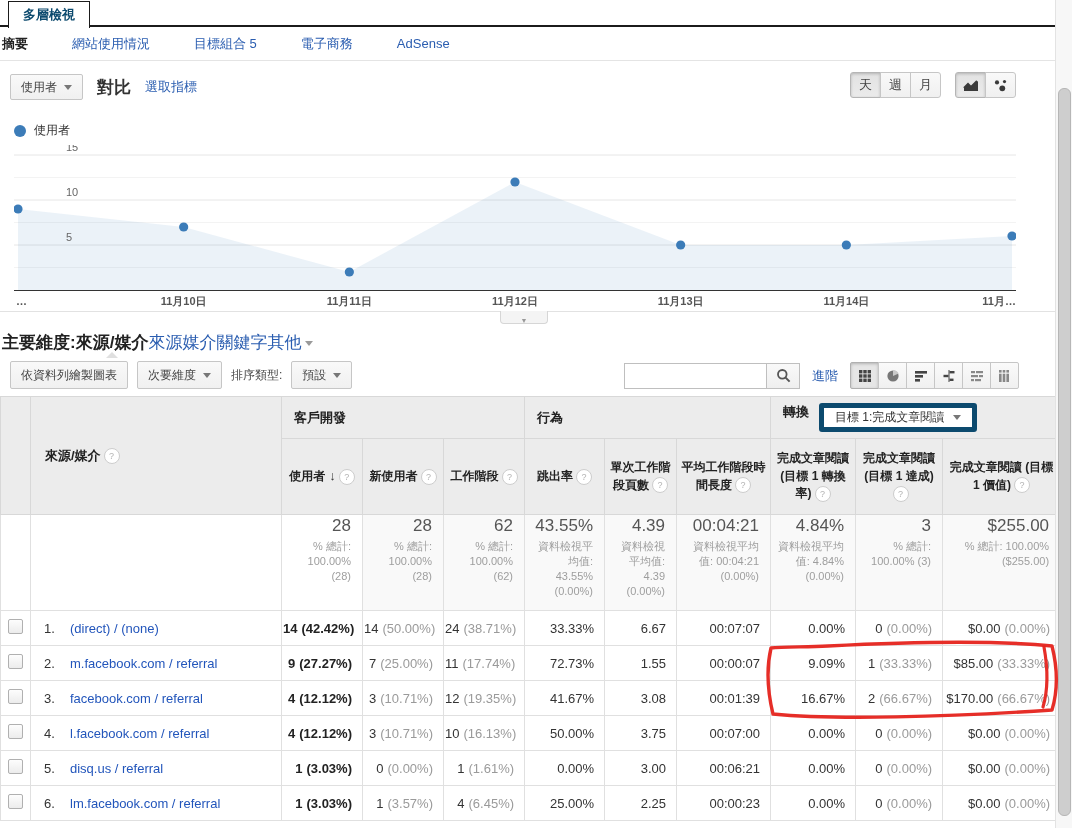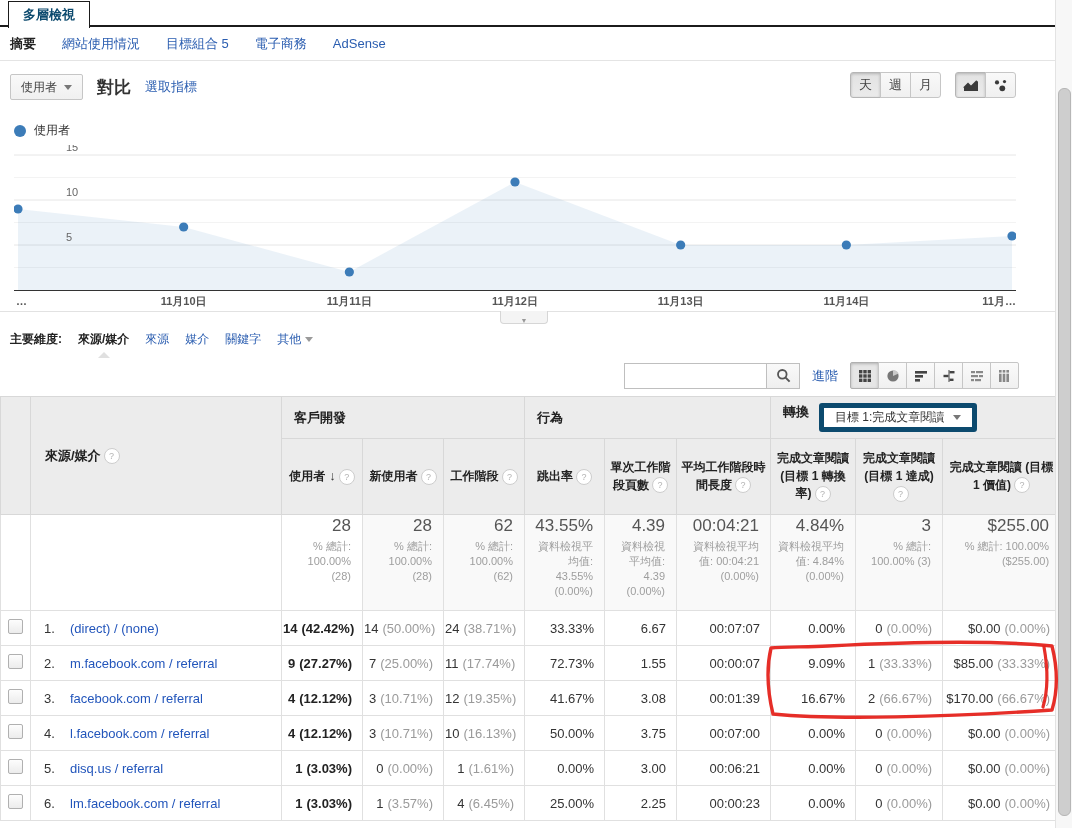--- a/index.html
+++ b/index.html
@@ -6,21 +6,21 @@
   body{font-family:"Liberation Sans","DejaVu Sans",sans-serif;color:#333;}
   .page{position:relative;width:1072px;height:828px;background:#fff;overflow:hidden;}
 
   
   .tabline{position:absolute;left:0;top:25px;width:1056px;height:2px;background:#1b1b1b;}
   .report-tab{position:absolute;left:8px;top:1px;height:26px;line-height:25px;padding:0 14px;
     background:#fff;border:1px solid #1b1b1b;border-bottom:none;font-size:13px;font-weight:bold;color:#0c4a6e;z-index:2;}
 
   
   .subnav{position:absolute;left:0;top:27px;width:1056px;height:33px;display:flex;align-items:center;
-    gap:26px;padding-left:10px;border-bottom:1px solid #e4e4e4;font-size:13px;}
+    gap:44px;padding-left:2px;border-bottom:1px solid #e4e4e4;font-size:13px;}
   .subnav .item{color:#2a5db0;cursor:pointer;}
   .subnav .item.active{color:#222;font-weight:bold;cursor:default;}
 
   
   .controls{position:absolute;left:0;top:61px;width:1056px;height:48px;}
   .ctrl-left{position:absolute;left:10px;top:13px;display:flex;align-items:center;gap:14px;}
   .btn{display:inline-flex;align-items:center;gap:7px;height:26px;padding:0 10px;border:1px solid #c6c6c6;
     border-radius:2px;background:linear-gradient(#f9f9f9,#f0f0f0);color:#444;font-size:12px;cursor:pointer;box-sizing:border-box;}
   .caret-down{width:0;height:0;border-left:4px solid transparent;border-right:4px solid transparent;border-top:5px solid #777;}
   .vs-label{font-size:17px;font-weight:bold;color:#333;}
@@ -37,21 +37,21 @@
   .legend-dot{width:12px;height:12px;border-radius:50%;background:#3c7cb8;}
 
   
   .chart-wrap{position:absolute;left:14px;top:145px;width:1002px;height:165px;}
   .chart-divider{position:absolute;left:0;top:311px;width:1056px;border-top:1px solid #e2e2e2;}
   .annot-handle{position:absolute;left:500px;top:311px;width:46px;height:12px;background:#f4f4f4;
     border:1px solid #d6d6d6;border-top:none;border-radius:0 0 4px 4px;text-align:center;cursor:pointer;}
   .annot-handle::before{content:"▼";font-size:7px;color:#999;position:relative;top:-2px;}
 
   
-  .primary-dim{position:absolute;left:10px;top:331px;display:flex;align-items:center;gap:16px;font-size:12px;}
+  .primary-dim{position:absolute;left:2px;top:331px;display:flex;align-items:center;gap:0;font-size:17px;}
   .pd-label{font-weight:bold;color:#222;}
   .pd-opt{color:#2a5db0;cursor:pointer;position:relative;}
   .pd-opt.active{color:#222;font-weight:bold;cursor:default;}
   .pd-opt.active::after{content:"";position:absolute;left:50%;margin-left:-6px;top:21px;width:0;height:0;
     border-left:6px solid transparent;border-right:6px solid transparent;border-bottom:6px solid #e0e0e0;}
   .pd-caret{display:inline-block;width:0;height:0;border-left:4px solid transparent;border-right:4px solid transparent;
     border-top:5px solid #9a9a9a;margin-left:4px;vertical-align:middle;}
 
   
   .toolbar{position:absolute;left:0;top:357px;width:1056px;height:38px;}
@@ -199,20 +199,32 @@
   <div class="primary-dim">
     <span class="pd-label">主要維度:</span>
     <span class="pd-opt active">來源/媒介</span>
     <span class="pd-opt">來源</span>
     <span class="pd-opt">媒介</span>
     <span class="pd-opt">關鍵字</span>
     <span class="pd-opt"><span>其他</span><span class="pd-caret"></span></span>
   </div>
 
   <div class="toolbar">
+    <div class="tb-left">
+      <button class="btn">依資料列繪製圖表</button>
+      <button class="btn">
+        <span>次要維度</span>
+        <span class="caret-down"></span>
+      </button>
+      <span class="tb-label">排序類型:</span>
+      <button class="btn">
+        <span>預設</span>
+        <span class="caret-down"></span>
+      </button>
+    </div>
     <div class="tb-right">
       <div class="searchbox">
         <input class="search-input" type="text" value="" style="">
         <div class="search-btn">
           <svg class="icon-svg" width="15" height="15" viewBox="0 0 15 15">
             <circle cx="6.3" cy="6.3" r="4.3" fill="none" stroke="#555" stroke-width="1.8"></circle>
             <line x1="9.6" y1="9.6" x2="13.6" y2="13.6" stroke="#555" stroke-width="2"></line>
           </svg>
         </div>
       </div>

